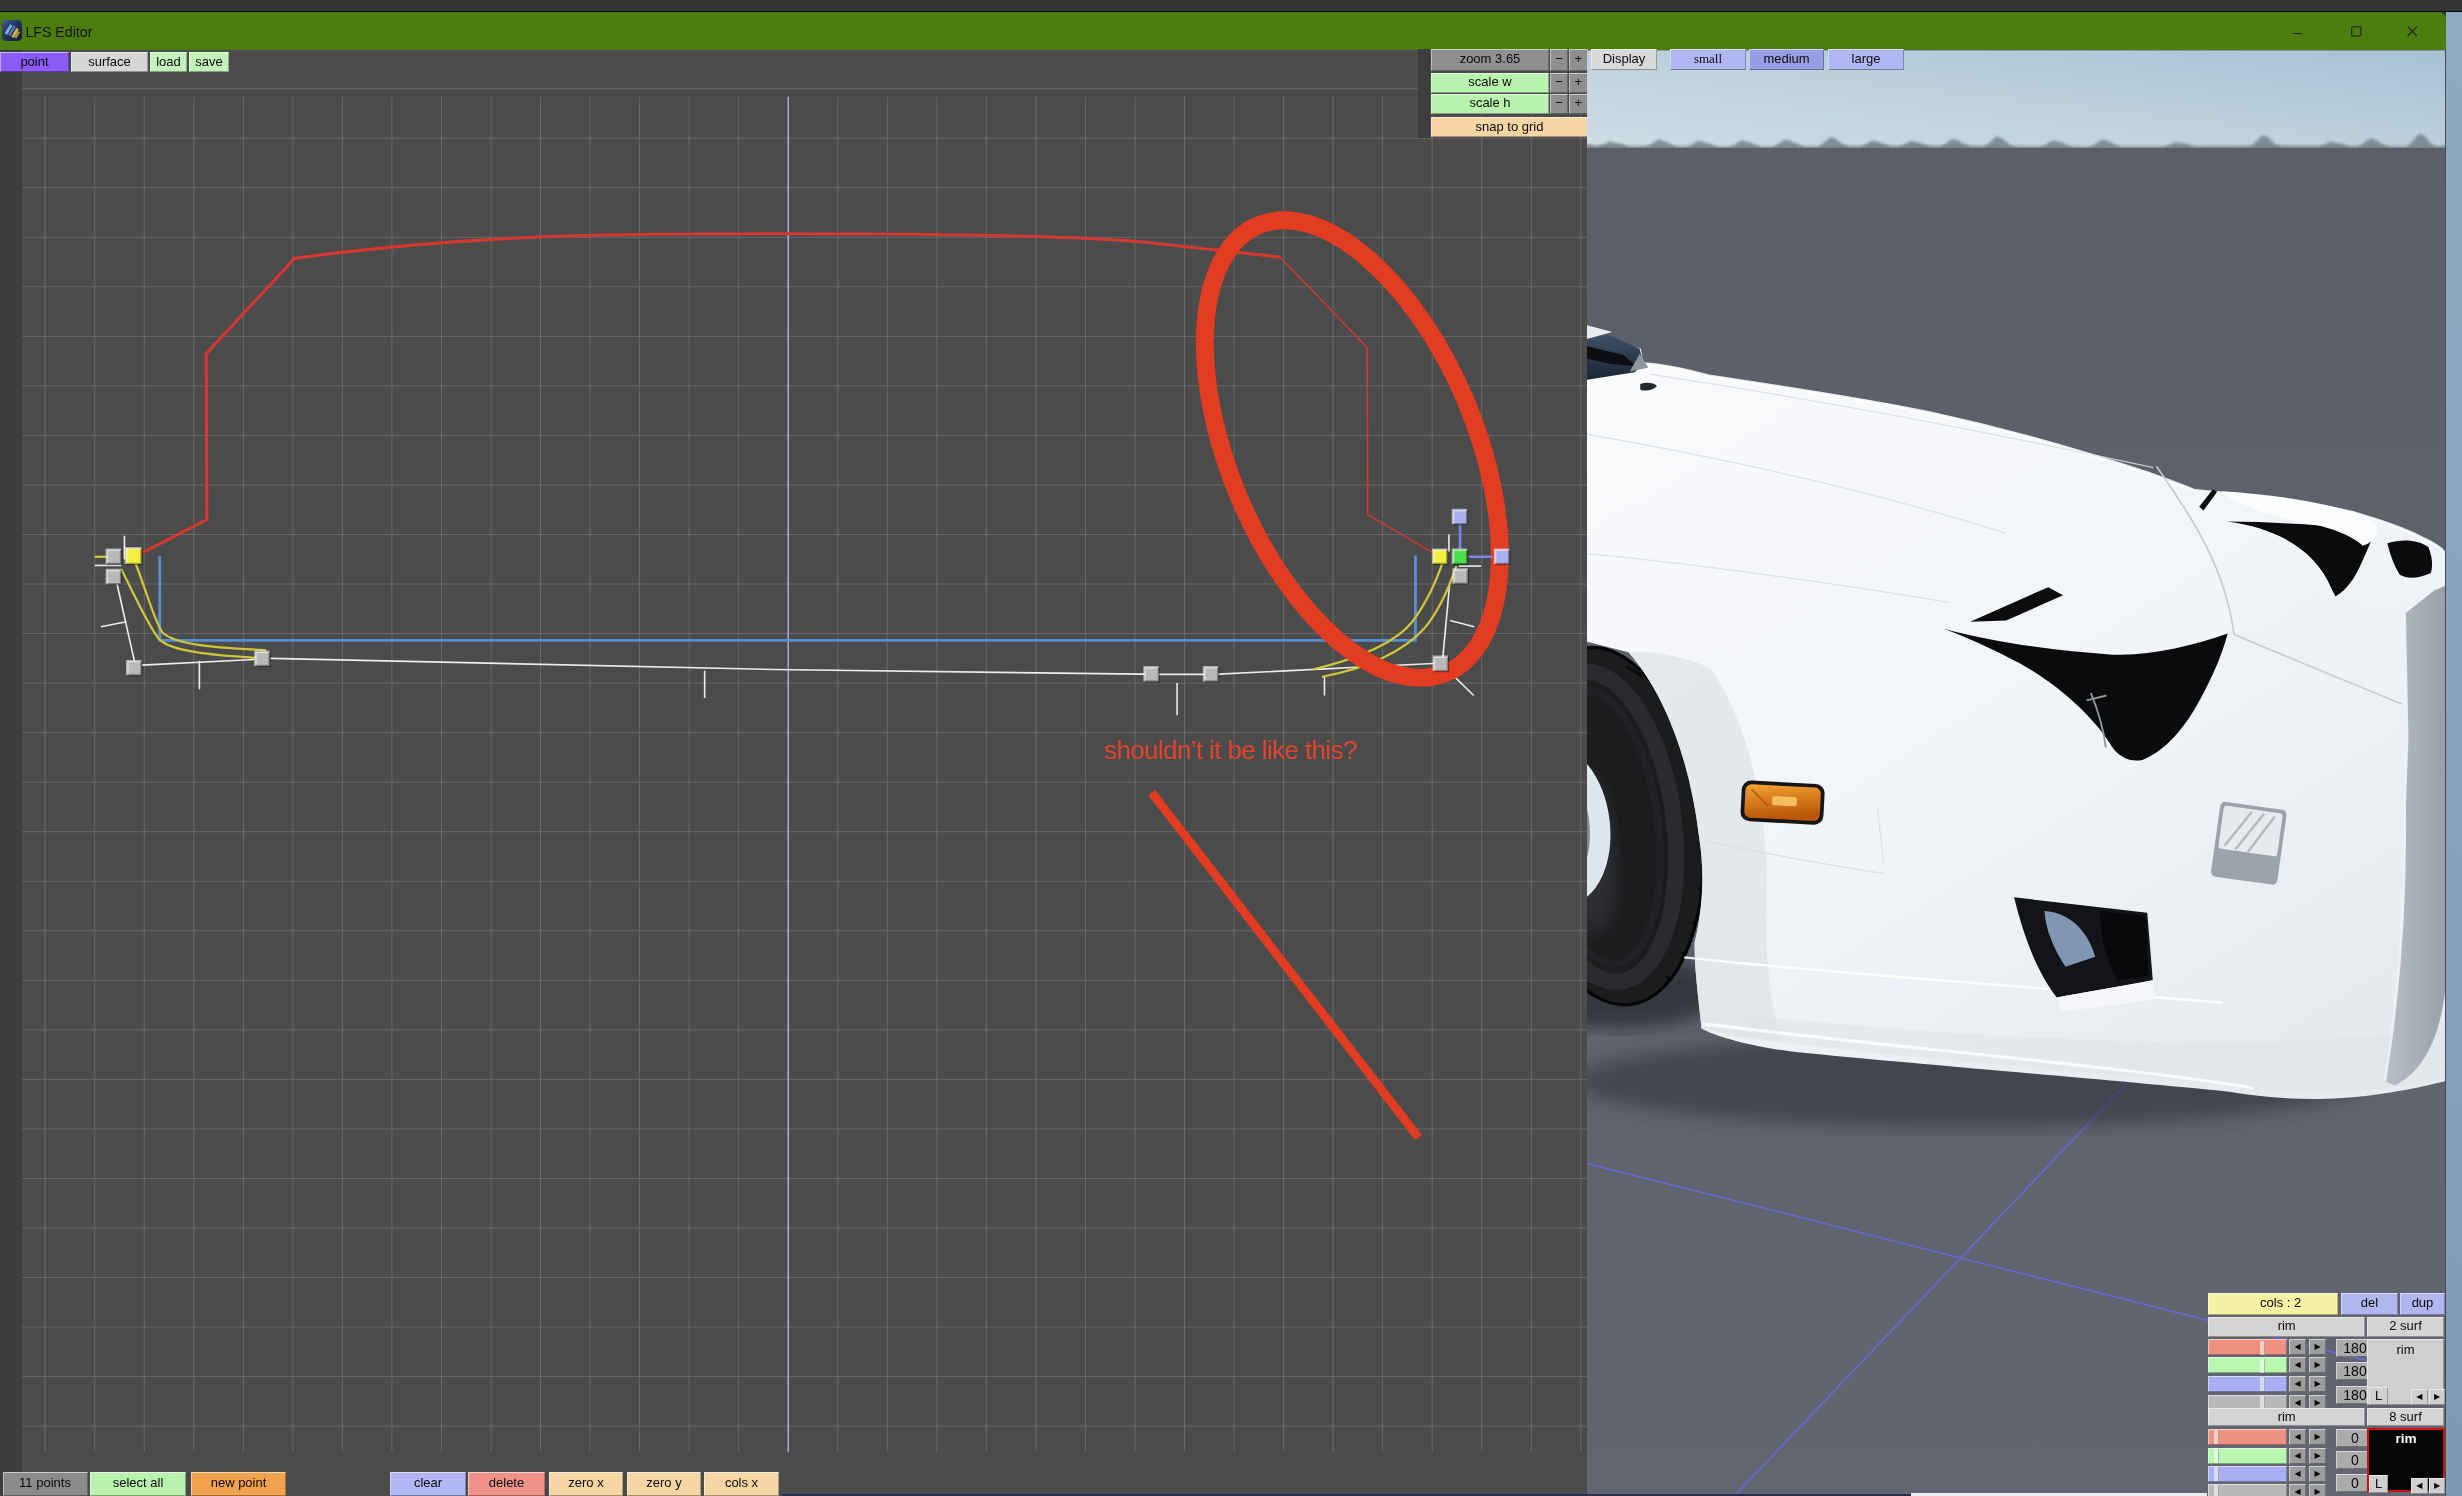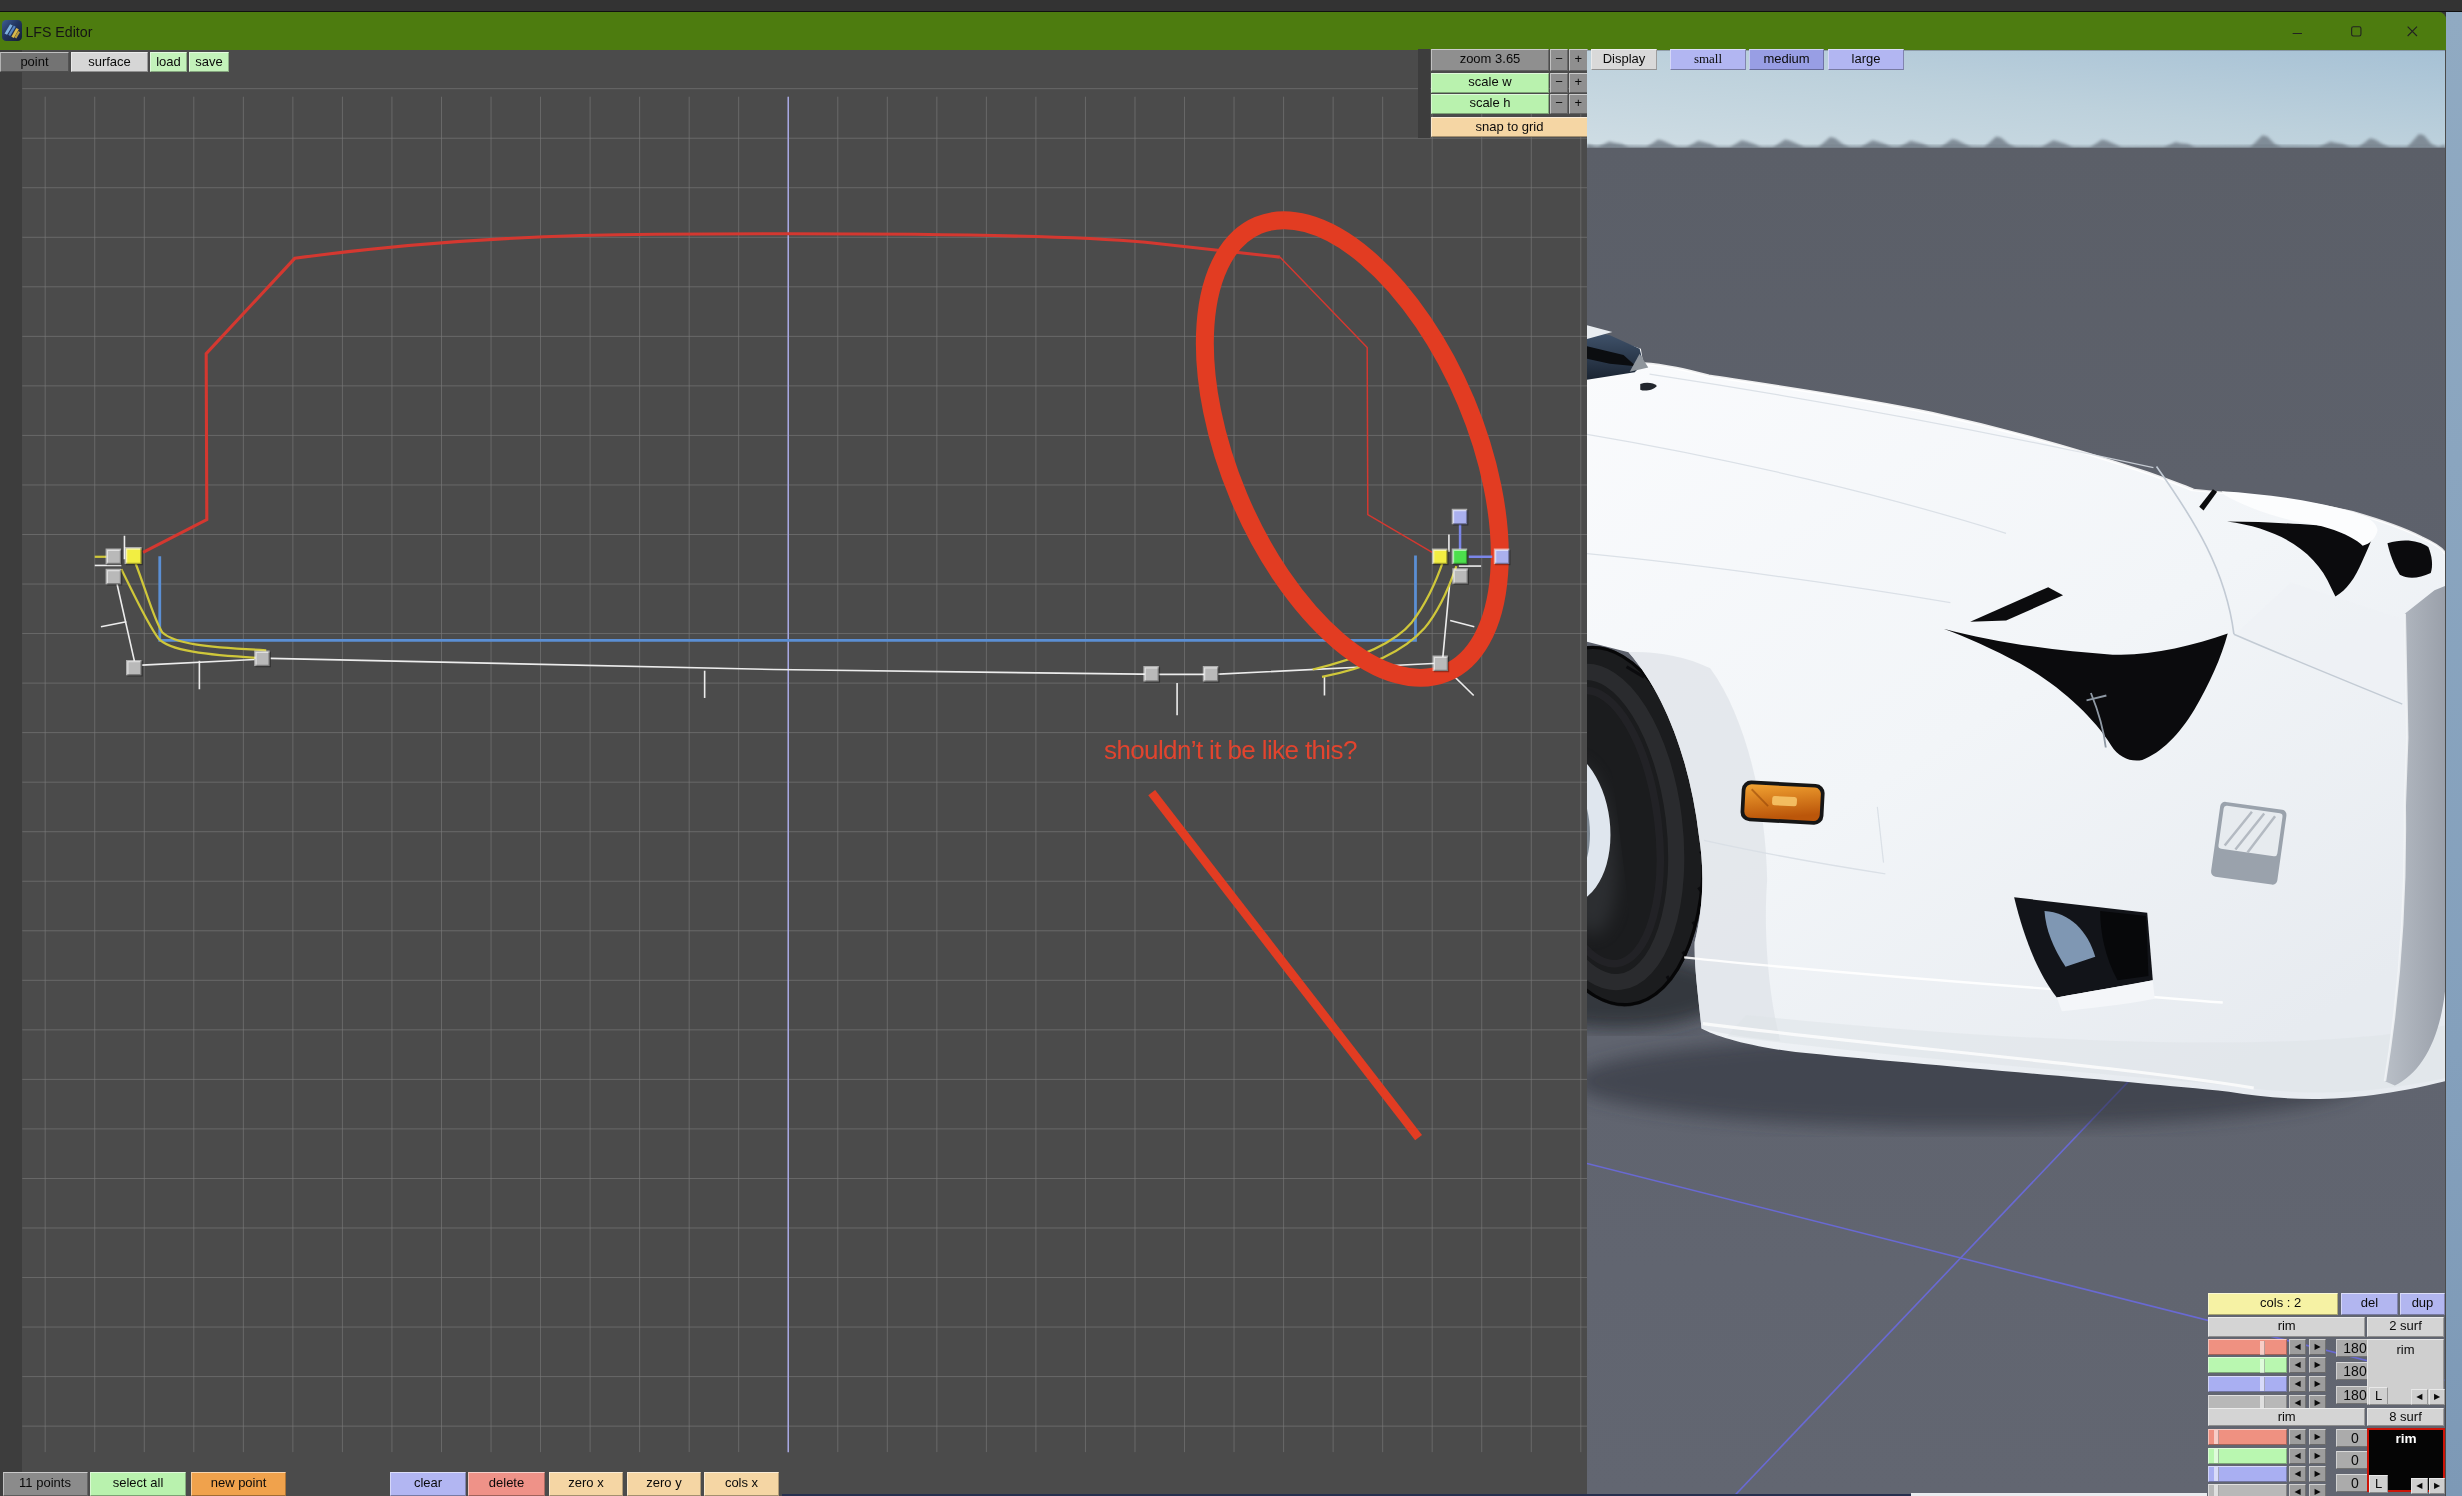--- a/index.html
+++ b/index.html
@@ -108,21 +108,21 @@
       <use href="#hsq" transform="translate(2359 930)" style="color:#b9b9b9"></use>
       <use href="#hsq" transform="translate(2327 1071)" style="color:#b9b9b9"></use>
       <use href="#hsq" transform="translate(216 897) scale(1.1)" style="color:#f2ee42"></use>
       <use href="#hsq" transform="translate(2326 898)" style="color:#f2ee42"></use>
       <use href="#hsq" transform="translate(2358 898)" style="color:#4ce04c"></use>
       <use href="#hsq" transform="translate(2358 834)" style="color:#aab0ee"></use>
       <use href="#hsq" transform="translate(2426 898)" style="color:#aab0ee"></use>
 </svg>
   </div>
 
-  <div class="btn" style="left:0px;top:40px;width:69px;height:20.4px;line-height:17.3px;background:#737373;">point</div>
+  <div class="btn" style="left:0px;top:40px;width:69px;height:20.4px;line-height:17.3px;background:#8b5cf6;">point</div>
   <div class="btn" style="left:71px;top:40px;width:77px;height:20.4px;line-height:17.3px;background:#d6d6d6;">surface</div>
   <div class="btn" style="left:150px;top:40px;width:37px;height:20.4px;line-height:17.3px;background:#c3f2ba;">load</div>
   <div class="btn" style="left:189px;top:40px;width:40px;height:20.4px;line-height:17.3px;background:#c3f2ba;">save</div>
 
   <div class="abs" style="left:1418px;top:37px;width:12.4px;height:89px;background:#3d3d3d;"></div>
   <div class="btn" style="left:1431px;top:37px;width:118px;height:22px;line-height:18.6px;background:#8f8f8f;">zoom 3.65</div>
   <div class="btn" style="left:1550px;top:37px;width:18px;height:22px;line-height:18.6px;background:#8f8f8f;">−</div>
   <div class="btn" style="left:1569px;top:37px;width:18.6px;height:22px;line-height:18.6px;background:#8f8f8f;">+</div>
   <div class="btn" style="left:1431px;top:61px;width:118px;height:20px;line-height:16.7px;background:#b9f2ae;">scale w</div>
   <div class="btn" style="left:1550px;top:61px;width:18px;height:20px;line-height:16.7px;background:#8f8f8f;">−</div>

